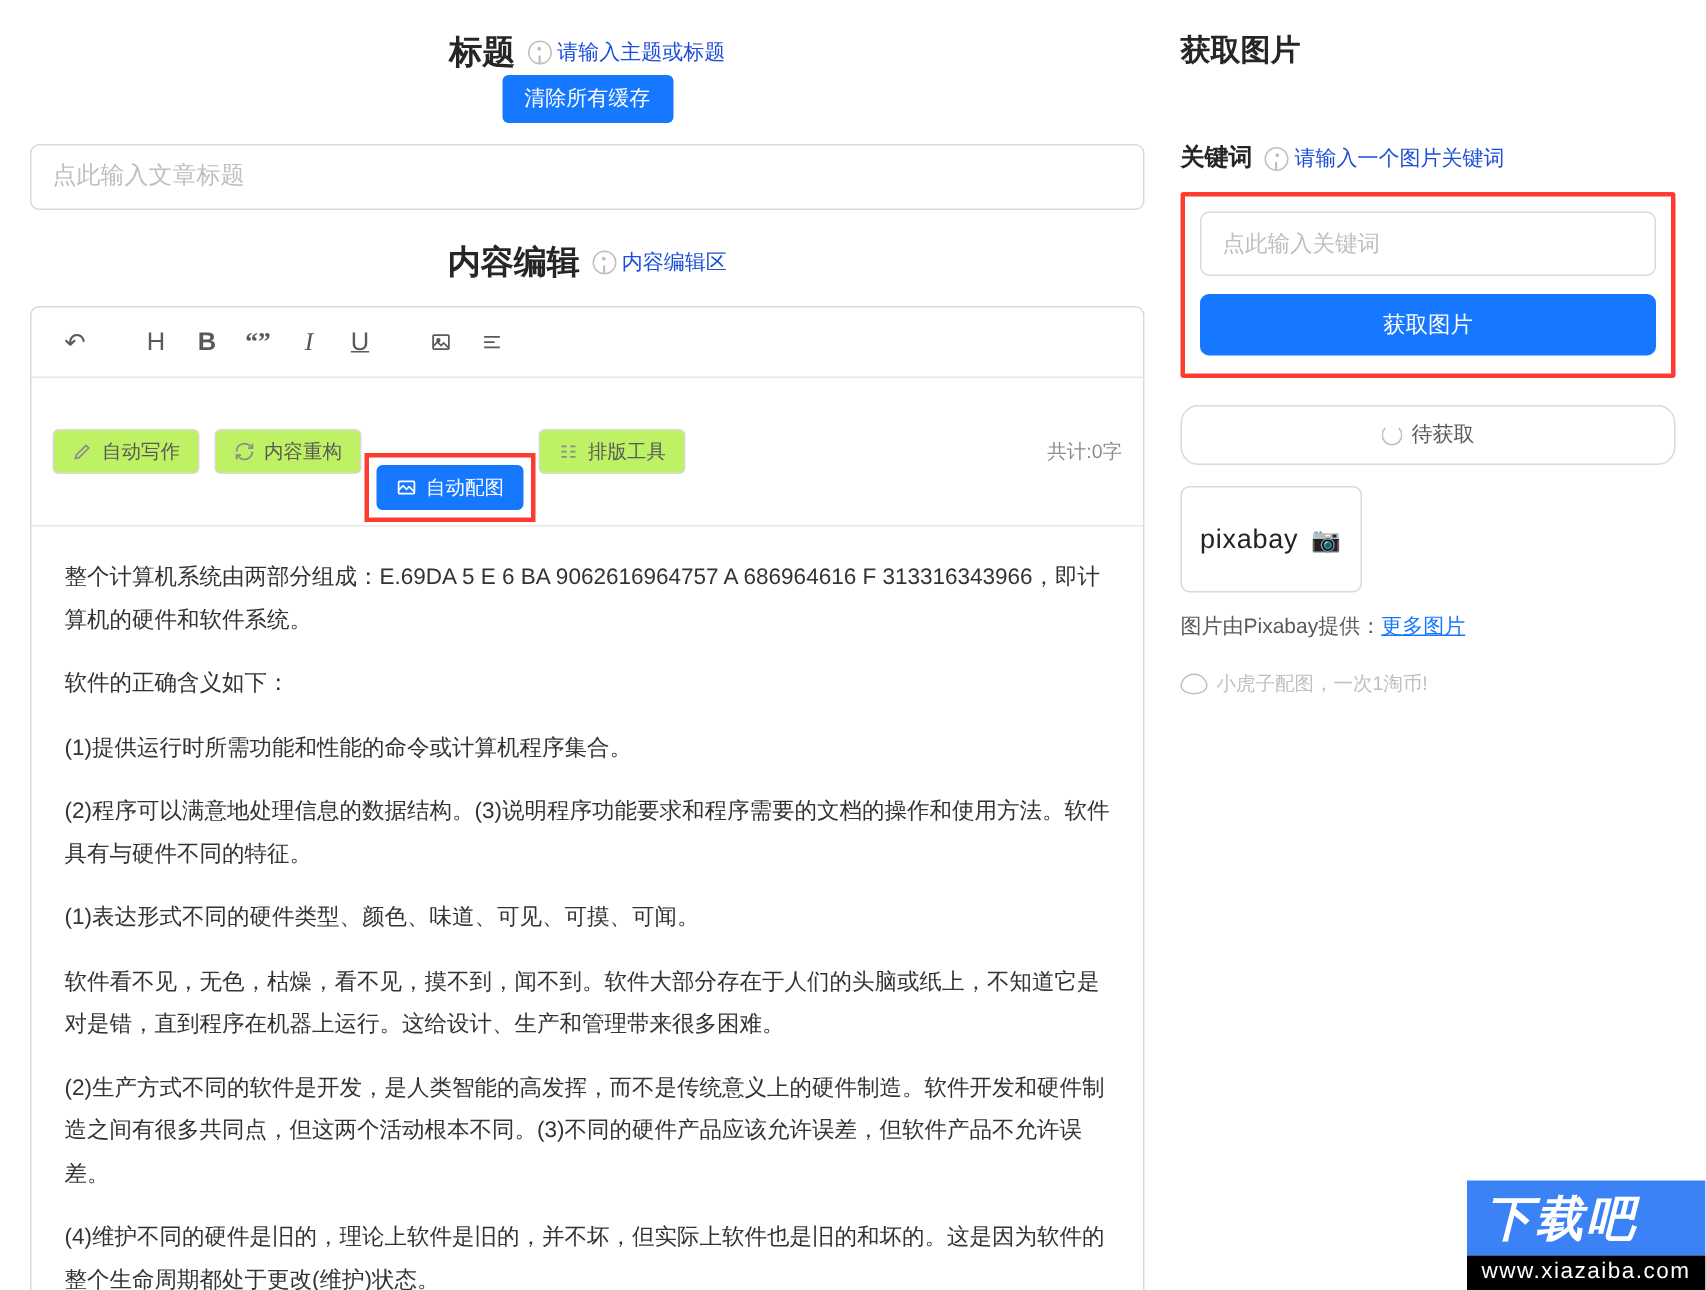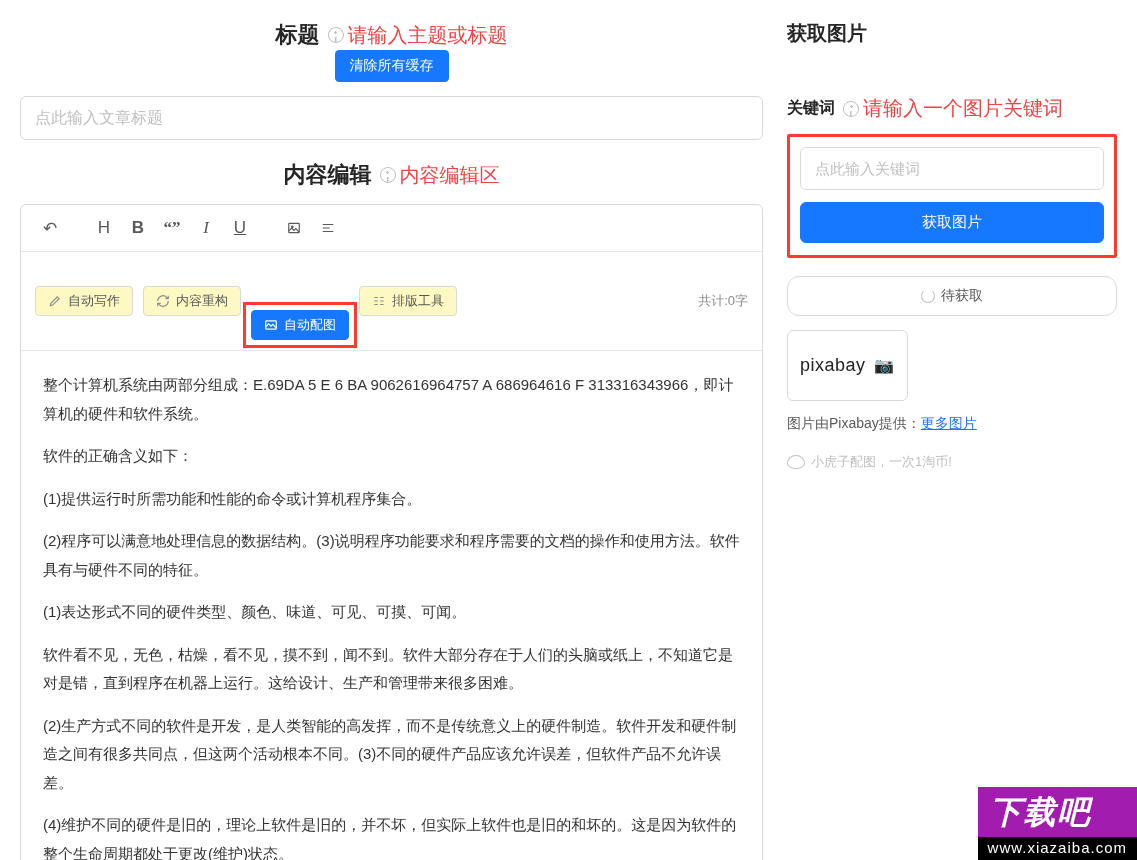--- a/index.html
+++ b/index.html
@@ -4,24 +4,24 @@
 <style>
 * { box-sizing: border-box; margin: 0; padding: 0; }
 body { font-family: -apple-system, BlinkMacSystemFont, "Segoe UI", "PingFang SC", "Microsoft YaHei", sans-serif; background: #fff; color: #333; width: 1137px; height: 860px; overflow: hidden; position: relative; }
 .container { display: flex; padding: 20px 20px 0 20px; gap: 24px; }
 .main-col { flex: 1; min-width: 0; }
 .side-col { width: 330px; flex-shrink: 0; }
 
 .section-header { display: flex; align-items: center; justify-content: space-between; margin-bottom: 14px; flex-direction: column; }
 .section-title-group { display: flex; align-items: center; gap: 8px; }
 .section-title { font-size: 22px; font-weight: 600; color: #262626; }
-.section-hint { font-size: 20px; color: #ef4444; display: inline-flex; align-items: center; gap: 4px; }
+.section-hint { font-size: 14px; color: #1d4ed8; display: inline-flex; align-items: center; gap: 4px; }
 .section-hint::before { content: ""; display: inline-block; width: 14px; height: 14px; border: 1px solid #bfbfbf; border-radius: 50%; background: radial-gradient(circle, #bfbfbf 0 1px, transparent 1.5px) center 3px/3px 3px no-repeat, linear-gradient(#bfbfbf,#bfbfbf) center 9px/1.5px 5px no-repeat; }
 
-.btn { display: inline-flex; align-items: center; gap: 6px; padding: 6px 14px; border-radius: 4px; font-size: 14px; cursor: pointer; border: 1px solid #d9d9d9; background: #fef9c3; color: #595959; }
+.btn { display: inline-flex; align-items: center; gap: 6px; padding: 6px 14px; border-radius: 4px; font-size: 14px; cursor: pointer; border: 1px solid #d9d9d9; background: #bef264; color: #595959; }
 .btn-primary { background: #1677ff; border-color: #1677ff; color: #fff; }
 .btn-primary-lg { background: #1677ff; border-color: #1677ff; color: #fff; padding: 10px 0; font-size: 15px; width: 100%; justify-content: center; border-radius: 6px; }
 .btn-sm { padding: 5px 12px; font-size: 13px; }
 
 .title-input { width: 100%; border: 1px solid #d9d9d9; border-radius: 6px; padding: 12px 14px; font-size: 16px; color: #8c8c8c; }
 .title-input::placeholder { color: #bfbfbf; }
 
 .editor-wrap { border: 1px solid #d9d9d9; border-radius: 6px; }
 .toolbar-top { display: flex; align-items: center; padding: 8px 14px; border-bottom: 1px solid #e8e8e8; gap: 4px; }
 .tb-btn { width: 30px; height: 30px; display: inline-flex; align-items: center; justify-content: center; font-size: 17px; color: #595959; cursor: pointer; border-radius: 3px; font-family: Georgia, serif; }
@@ -49,21 +49,21 @@
 .pixabay-card { border: 1px solid #d9d9d9; border-radius: 6px; padding: 24px 12px; display: inline-flex; align-items: center; font-size: 18px; color: #222; font-weight: 500; margin-bottom: 14px; letter-spacing: 0.5px; }
 .pixabay-card .cam { margin-left: 4px; font-size: 16px; }
 
 .img-source { font-size: 14px; color: #595959; margin-bottom: 20px; }
 .img-source a { color: #1677ff; text-decoration: underline; }
 
 .tip-row { font-size: 13px; color: #bfbfbf; display: flex; align-items: center; gap: 6px; }
 .tip-row::before { content: ""; width: 16px; height: 12px; border: 1.5px solid #bfbfbf; border-radius: 50% 50% 50% 50% / 60% 60% 40% 40%; display: inline-block; }
 
 .watermark { position: absolute; right: 0; bottom: 0; }
-.wm-top { background: #a21caf; color: #fff; font-size: 32px; font-weight: 700; padding: 4px 12px 2px 12px; letter-spacing: 2px; font-style: italic; white-space: nowrap; }
+.wm-top { background: #3b82f6; color: #fff; font-size: 32px; font-weight: 700; padding: 4px 12px 2px 12px; letter-spacing: 2px; font-style: italic; white-space: nowrap; }
 .wm-bot { background: #000; color: #fff; font-size: 15px; text-align: right; padding: 2px 10px 4px 10px; letter-spacing: 1px; }
 
 .icon-svg { width: 14px; height: 14px; }
 </style>
 </head>
 <body>
 
 <div class="container">
   <div class="main-col">
     <div class="section-header">

